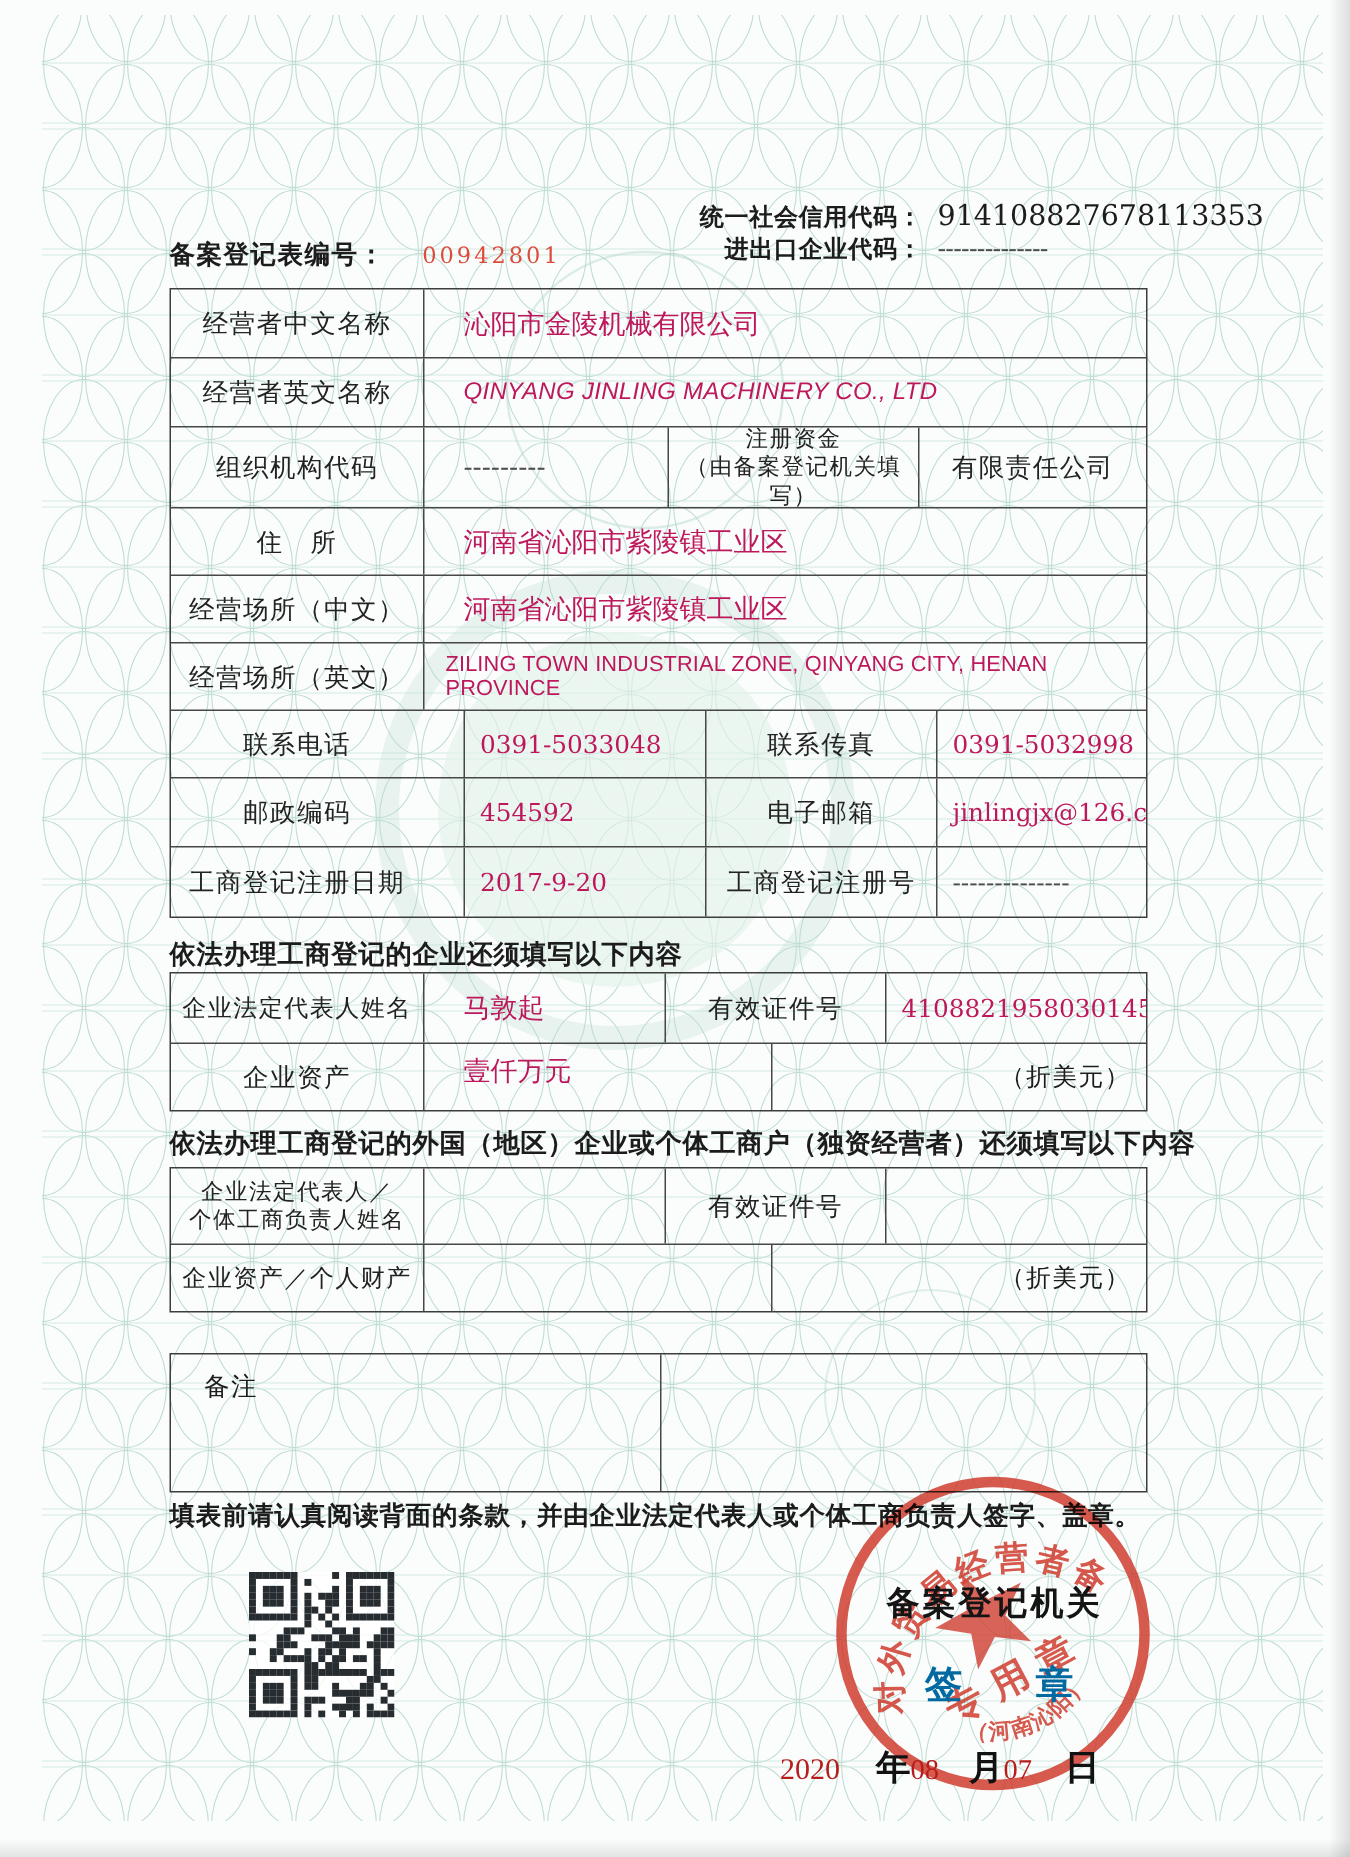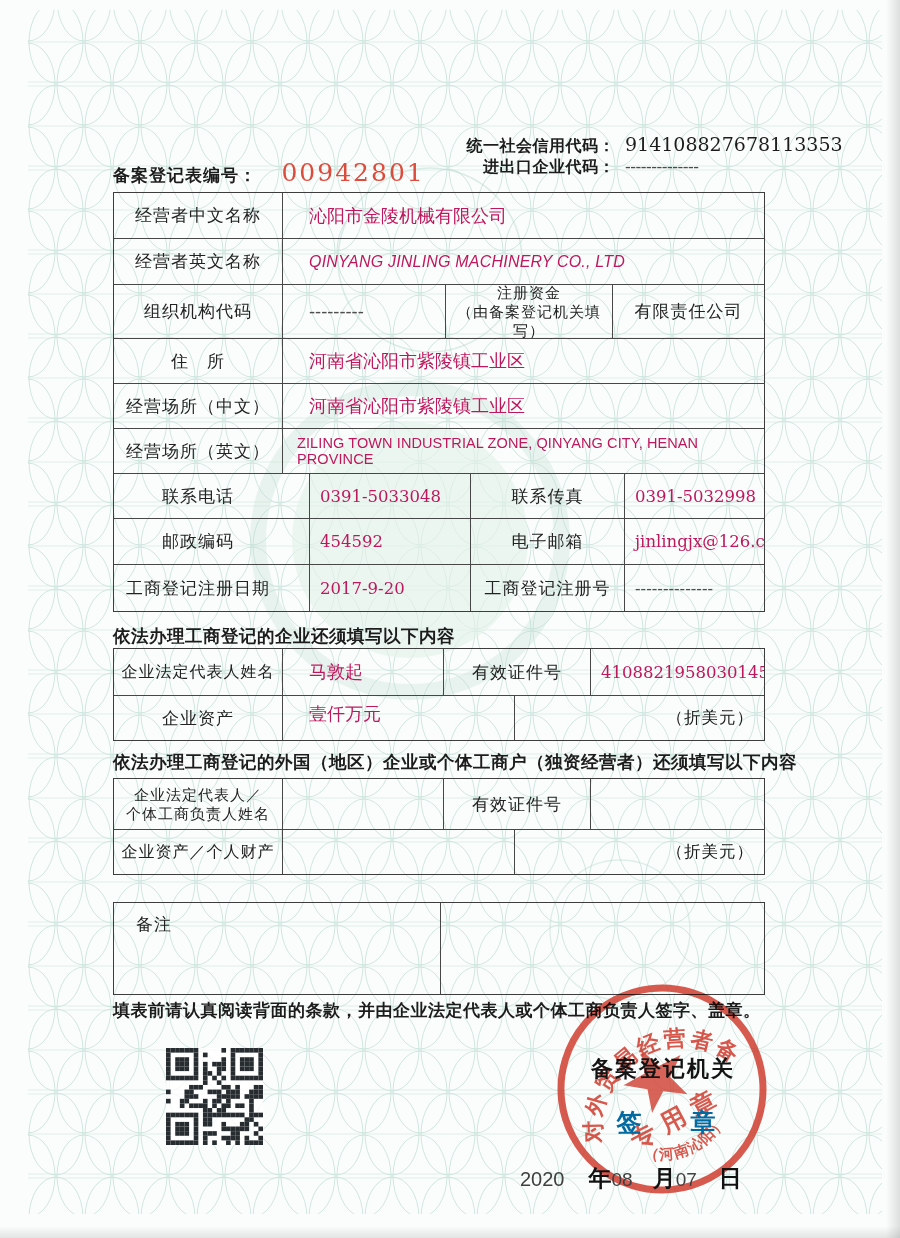--- a/index.html
+++ b/index.html
@@ -11,21 +11,21 @@
   .edge-bottom{position:absolute;left:0;bottom:0;width:100%;height:12px;z-index:3;
         background:linear-gradient(to bottom,rgba(0,0,0,0),rgba(110,115,110,.18));}
   .content{position:absolute;left:0;top:0;width:900px;height:1238px;z-index:1;}
 
   .title{position:absolute;top:98px;left:113px;width:652px;text-align:center;
         font-size:38px;font-weight:800;letter-spacing:3px;color:#111;}
 
   .reg-line{position:absolute;top:158px;left:113px;white-space:nowrap;}
   .reg-line .lbl{font-size:17px;font-weight:700;letter-spacing:1px;}
   .reg-line .red{font-family:"DejaVu Serif","Liberation Serif",serif;
-        font-size:25px;color:#dc4c3c;letter-spacing:2px;margin-left:20px;}
+        font-size:15px;color:#dc4c3c;letter-spacing:2px;margin-left:20px;}
 
   .codes{position:absolute;top:134px;left:440px;width:365px;}
   .code-line{display:flex;align-items:baseline;line-height:21px;}
   .code-lbl{flex:1;text-align:right;font-weight:700;font-size:16px;letter-spacing:.5px;}
   .code-val{width:180px;margin-left:10px;font-family:"DejaVu Serif","Liberation Serif",serif;
         font-size:19px;white-space:nowrap;}
   .code-val.dashes{color:#4a4a4a;letter-spacing:-.5px;font-size:17px;}
 
   .tbl{position:absolute;left:113px;width:652px;border:1.6px solid #3d3d3d;box-sizing:border-box;
         background:rgba(255,255,255,0.0);}
@@ -62,21 +62,21 @@
   .qr{position:absolute;left:166px;top:1048px;width:97px;height:97px;}
 
   .stamp-wrap{position:absolute;left:545px;top:972px;width:234px;height:234px;
         transform:rotate(-28deg);mix-blend-mode:multiply;opacity:.92;}
   .stamp-authority{position:absolute;left:553px;top:1054px;width:220px;text-align:center;
         font-size:22px;font-weight:800;letter-spacing:2px;color:#141414;}
   .stamp-sign{position:absolute;left:592px;top:1106px;width:160px;text-align:center;
         font-size:25px;font-weight:800;letter-spacing:12px;color:#0369a1;}
 
   .date-line{position:absolute;left:520px;top:1163px;display:flex;align-items:baseline;white-space:nowrap;}
-  .date-num{font-family:Liberation Sans, sans-serif;font-size:20px;color:#404040;}
+  .date-num{font-family:Liberation Serif, serif;font-size:20px;color:#b91c1c;}
   .date-cn{font-size:23px;font-weight:800;color:#111;}
   .g1{margin-left:24px;} .g2{margin-left:20px;} .g3{margin-left:22px;}
 </style>
 </head>
 <body>
 
 <div class="page">
 
   <svg class="bg" width="900" height="1238" aria-hidden="true">
     <defs>

